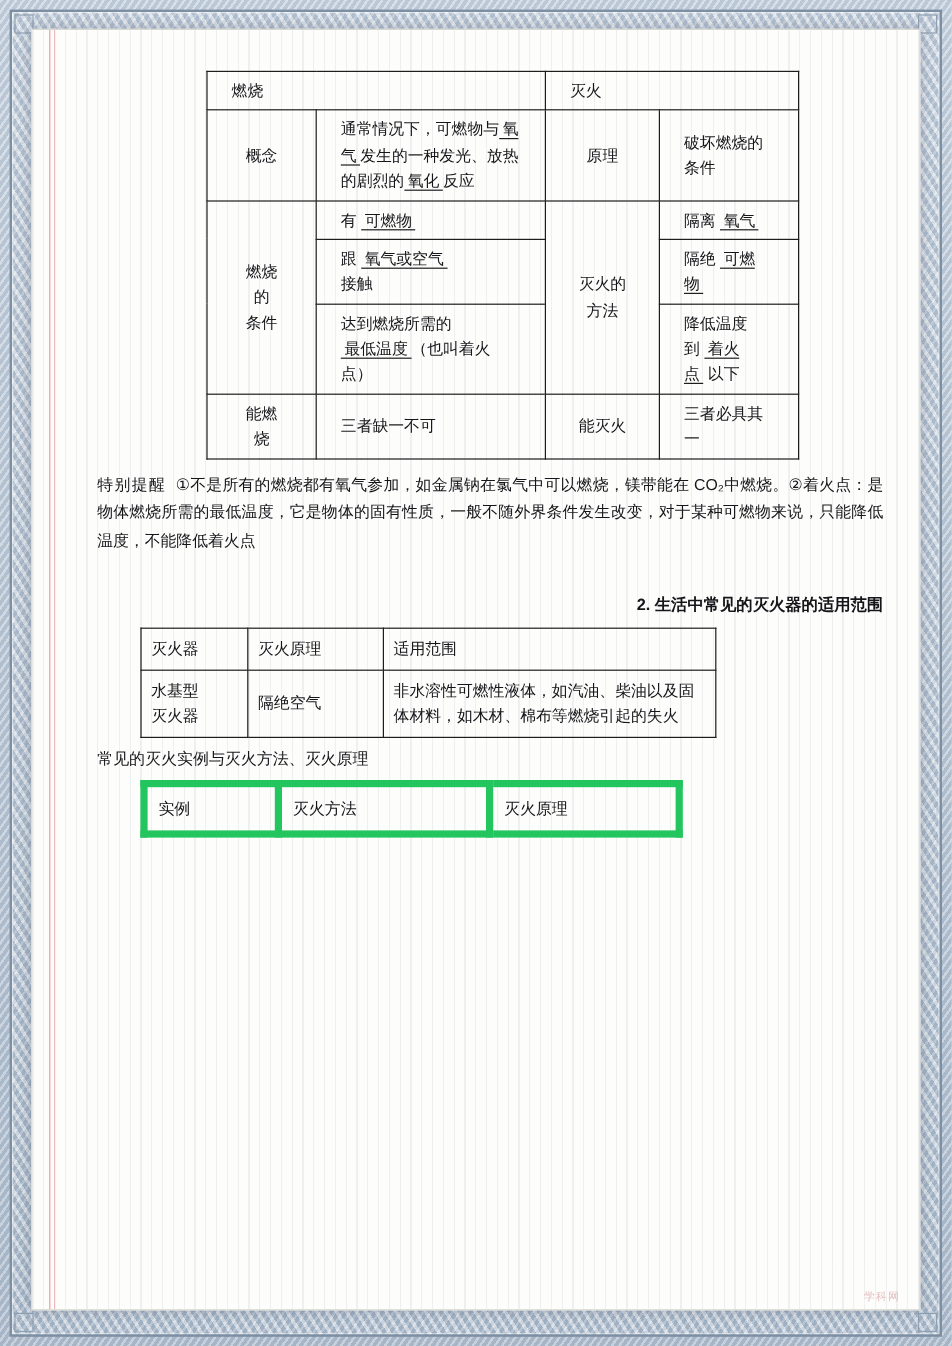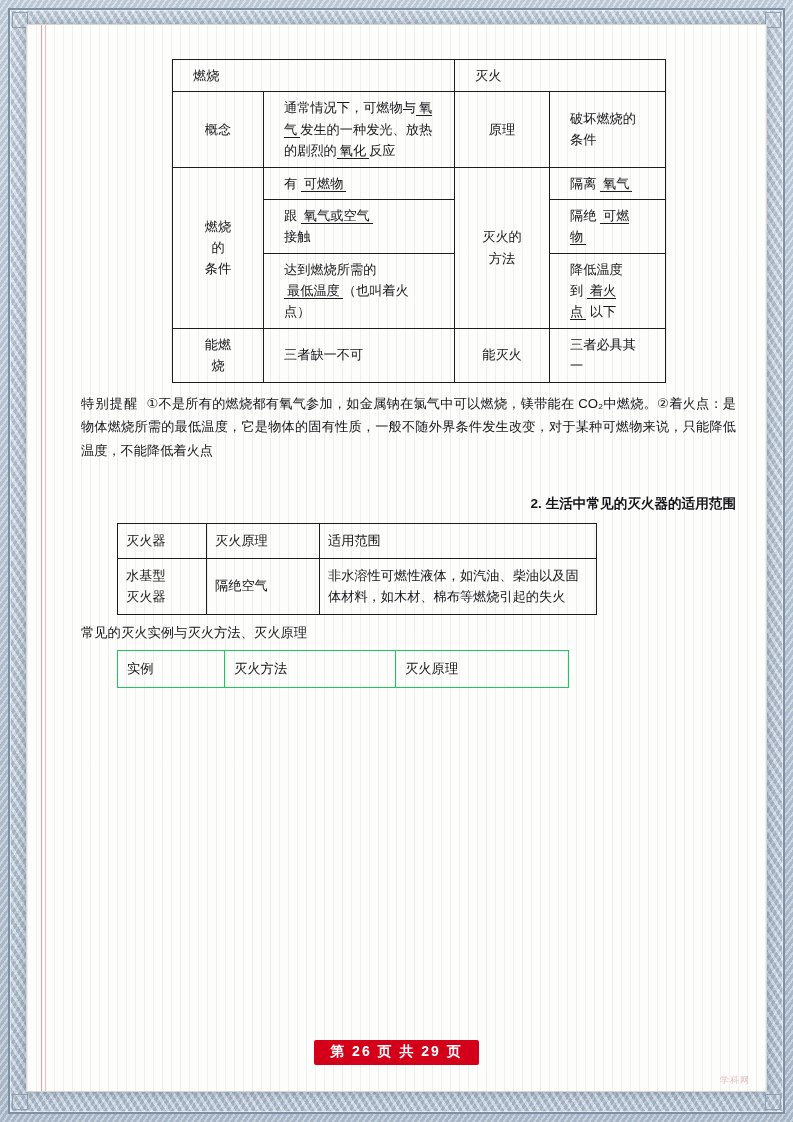--- a/index.html
+++ b/index.html
@@ -62,21 +62,21 @@
   }
   .note .lead{letter-spacing:1px;}
   .sec-title{
     margin:30px 0 7px 2px;
     font-size:13.6px;font-weight:bold;text-align:right;
   }
   .tbl2{width:480px;margin-left:38px;}
   .tbl2 td{border:1px solid #1d1d1d;padding:6px 8px;vertical-align:middle;font-size:13.2px;line-height:1.65;}
   .subtitle{margin:6px 0 6px 2px;font-size:13.3px;}
   .tbl3{width:452px;margin-left:38px;}
-  .tbl3 td{border:1px solid #22c55e;padding:6px 9px;font-size:13.3px;}
+  .tbl3 td{border:6px solid #22c55e;padding:6px 9px;font-size:13.3px;}
   .pager{
     position:absolute;left:0;right:0;bottom:26px;text-align:center;
   }
   .pager-inner{
     display:inline-block;background:#d4001a;color:#fff;
     font-size:14px;font-weight:bold;letter-spacing:2px;
     padding:3px 16px 4px 16px;border-radius:2px;
   }
   .corner{position:absolute;width:14px;height:14px;border:1px solid #8fa0b2;}
   .c1{left:12px;top:12px;}
@@ -185,18 +185,15 @@
             <tr>
           <td style="width:88px;">实例</td>
           <td style="width:152px;">灭火方法</td>
           <td>灭火原理</td>
         </tr>
       </tbody>
         </table>
 
     </div>
 
-    <div class="pager">
-      <span class="pager-inner">第 26 页 共 29 页</span>
-    </div>
     <div class="watermark">学科网</div>
   </div>
 </div>
 
 </body></html>

